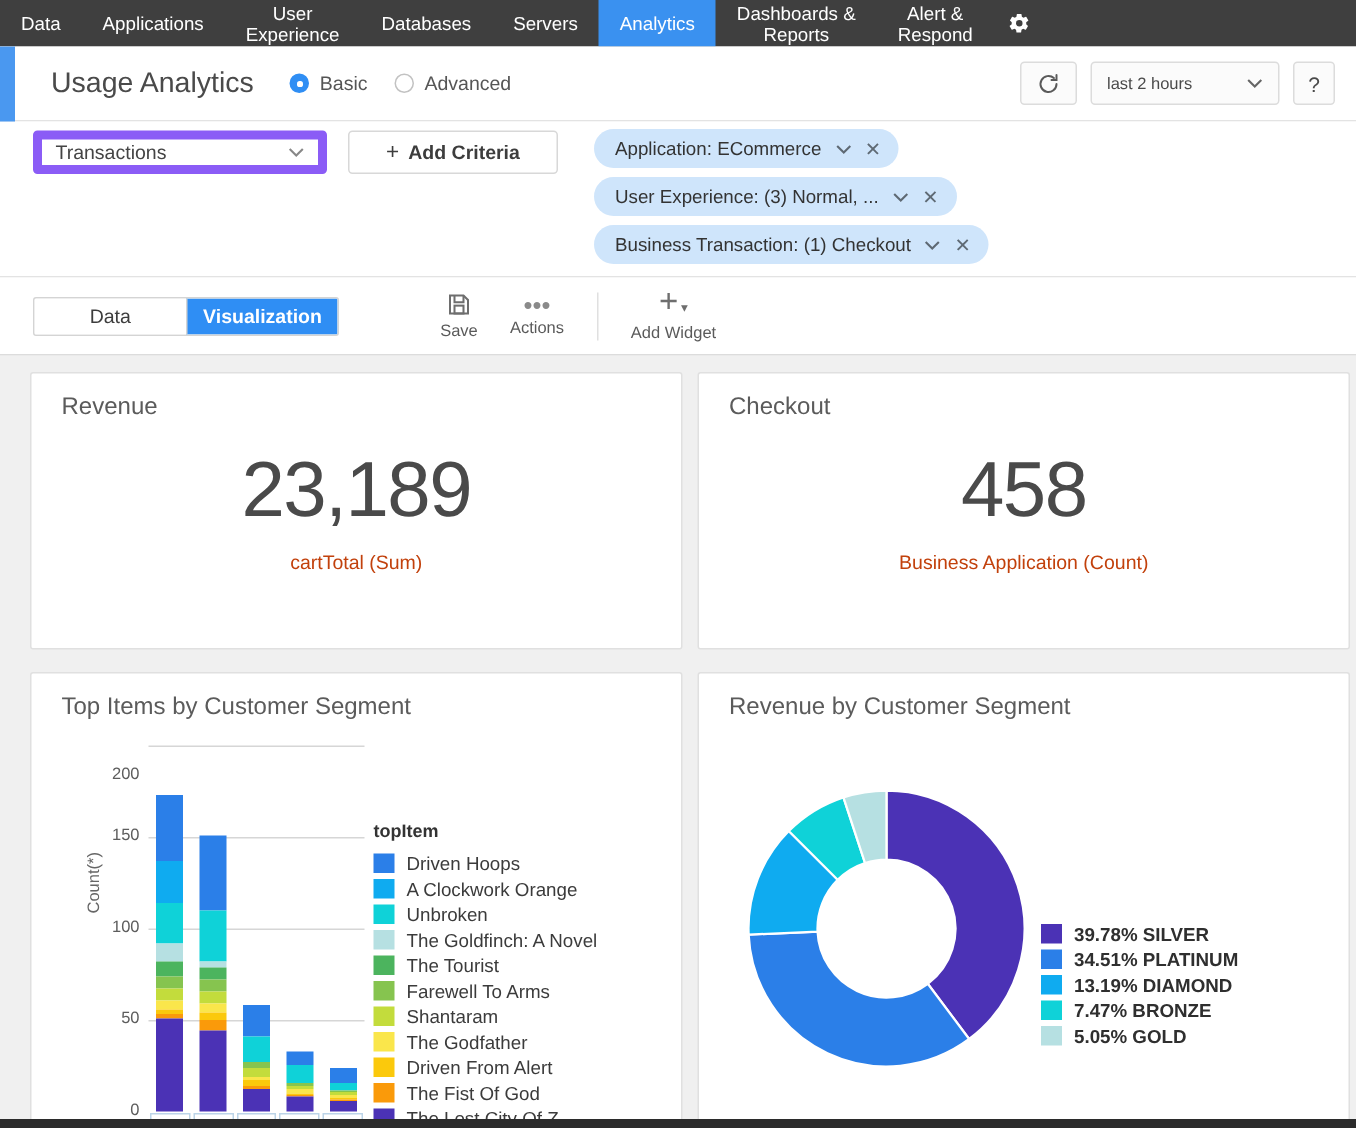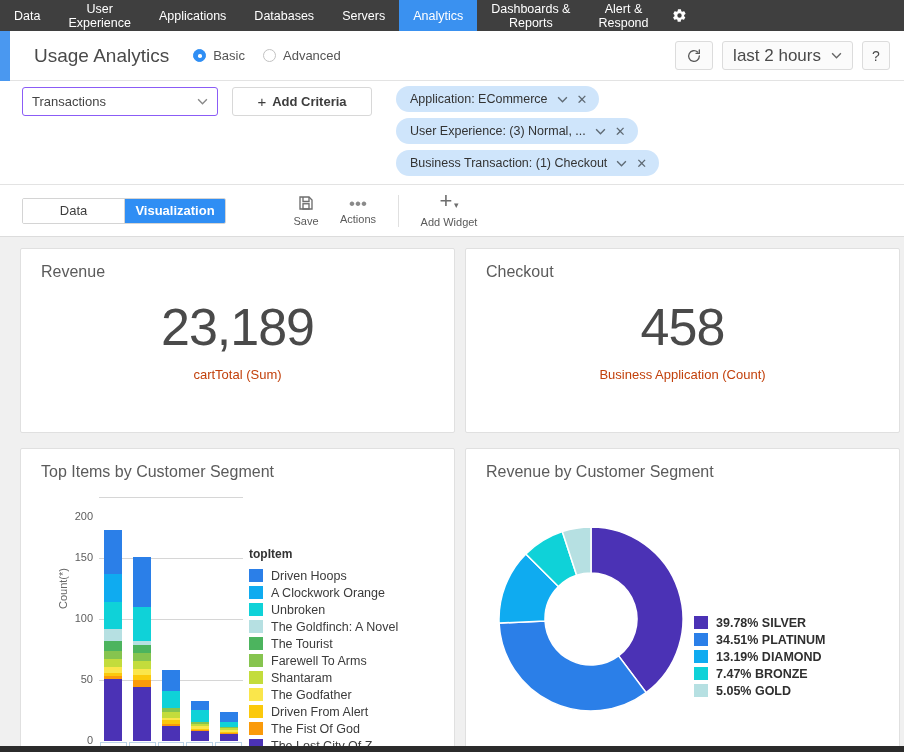--- a/index.html
+++ b/index.html
@@ -58,36 +58,36 @@
     margin-left: auto; margin-right: 14px; display: flex; align-items: center; gap: 9px;
   }
   .btn-icon {
     width: 38px; height: 29px; border: 1px solid #dcdcdc; border-radius: 3px;
     background: #fbfbfb; display: flex; align-items: center; justify-content: center;
     cursor: pointer;
   }
   .btn-time {
     height: 29px; min-width: 126px; border: 1px solid #dcdcdc; border-radius: 3px;
     background: #fbfbfb; display: flex; align-items: center; justify-content: space-between;
-    padding: 0 10px; font-size: 17px; color: #4a4a4a; cursor: pointer; gap: 10px;
+    padding: 0 10px; font-size: 11px; color: #4a4a4a; cursor: pointer; gap: 10px;
   }
   .btn-help {
     width: 28px; height: 29px; border: 1px solid #dcdcdc; border-radius: 3px;
     background: #fbfbfb; display: flex; align-items: center; justify-content: center;
     font-size: 14px; color: #4a4a4a; cursor: pointer;
   }
 
   
   .filterbar {
     position: absolute; top: 81px; left: 0; width: 904px; height: 104px;
     background: #fff; border-bottom: 1px solid #e3e3e3;
   }
   .select-box {
     position: absolute; left: 22px; top: 6px; width: 196px; height: 29px;
-    border: 1px solid #8b5cf6; border-radius: 3px; background: #fff;
+    border: 6px solid #8b5cf6; border-radius: 3px; background: #fff;
     display: flex; align-items: center; justify-content: space-between;
     padding: 0 9px; font-size: 13px; color: #444; cursor: pointer;
   }
   .add-criteria {
     position: absolute; left: 232px; top: 6px; width: 140px; height: 29px;
     border: 1px solid #d8d8d8; border-radius: 3px; background: #fff;
     display: flex; align-items: center; justify-content: center; gap: 6px;
     font-size: 13px; color: #3d3d3d; font-weight: bold; cursor: pointer;
   }
   .chips { position: absolute; left: 396px; top: 5px; }
@@ -175,23 +175,23 @@
     position: absolute; left: 0; bottom: 0; width: 904px; height: 6px; background: #2b2b2b;
   }
 </style>
 </head>
 <body>
 
 <div id="app">
 
   <div class="topnav">
     <div class="nav-item"><span>Data</span></div>
+    <div class="nav-item"><span>Applications</span></div>
     <div class="nav-item"><span>User
 Experience</span></div>
-    <div class="nav-item"><span>Applications</span></div>
     <div class="nav-item"><span>Databases</span></div>
     <div class="nav-item"><span>Servers</span></div>
     <div class="nav-item active"><span>Analytics</span></div>
     <div class="nav-item"><span>Dashboards &amp;
 Reports</span></div>
     <div class="nav-item"><span>Alert &amp;
 Respond</span></div>
     <div class="nav-gear">
       <svg width="15" height="15" viewBox="0 0 24 24" fill="#ffffff">
           <path d="M19.4 13a7.8 7.8 0 000-2l2.1-1.6a.5.5 0 00.1-.6l-2-3.5a.5.5 0 00-.6-.2l-2.5 1a7.6 7.6 0 00-1.7-1l-.4-2.6a.5.5 0 00-.5-.4h-4a.5.5 0 00-.5.4l-.4 2.6a7.6 7.6 0 00-1.7 1l-2.5-1a.5.5 0 00-.6.2l-2 3.5a.5.5 0 00.1.6L4 11a7.8 7.8 0 000 2l-2.1 1.6a.5.5 0 00-.1.6l2 3.5c.1.2.4.3.6.2l2.5-1c.5.4 1.1.8 1.7 1l.4 2.6c0 .3.2.4.5.4h4c.3 0 .5-.1.5-.4l.4-2.6c.6-.2 1.2-.6 1.7-1l2.5 1c.2.1.5 0 .6-.2l2-3.5a.5.5 0 00-.1-.6L19.4 13zM12 15.5A3.5 3.5 0 1112 8.5a3.5 3.5 0 010 7z"></path>

